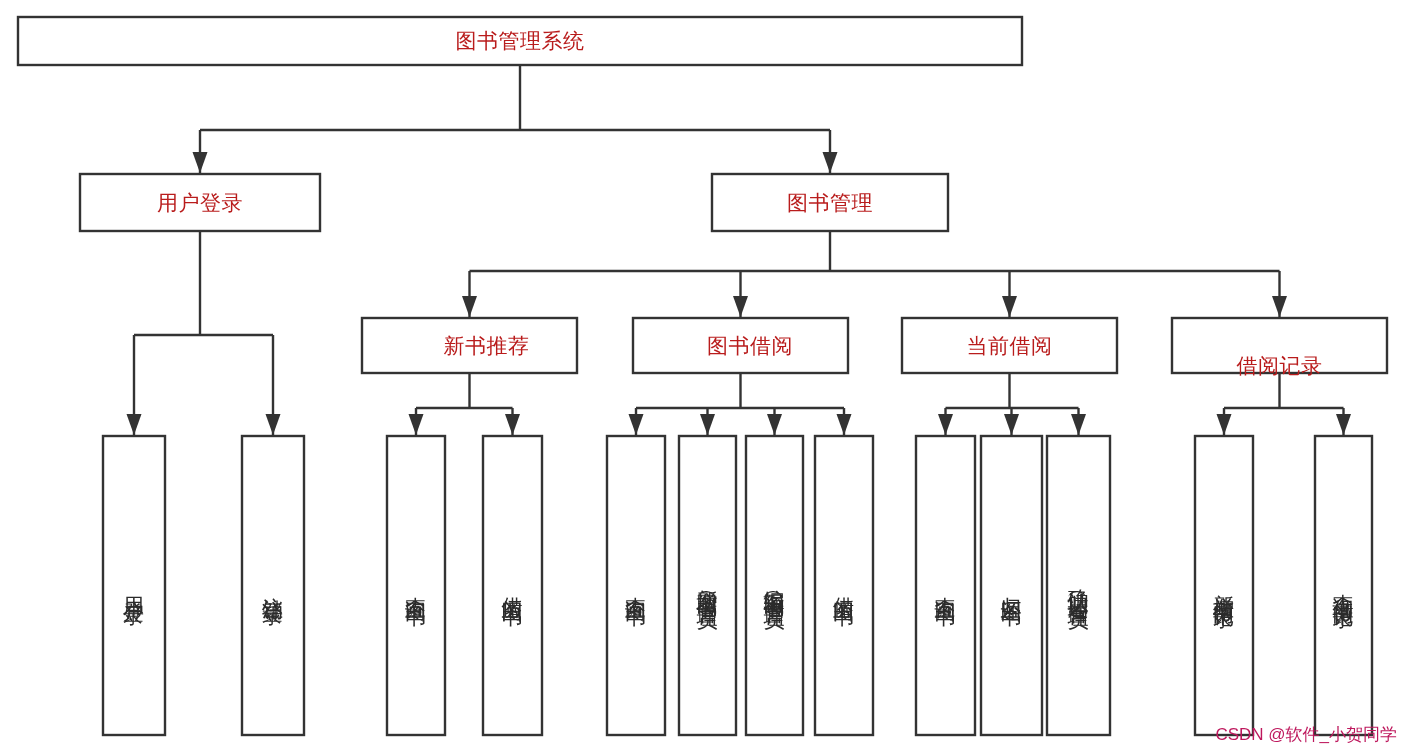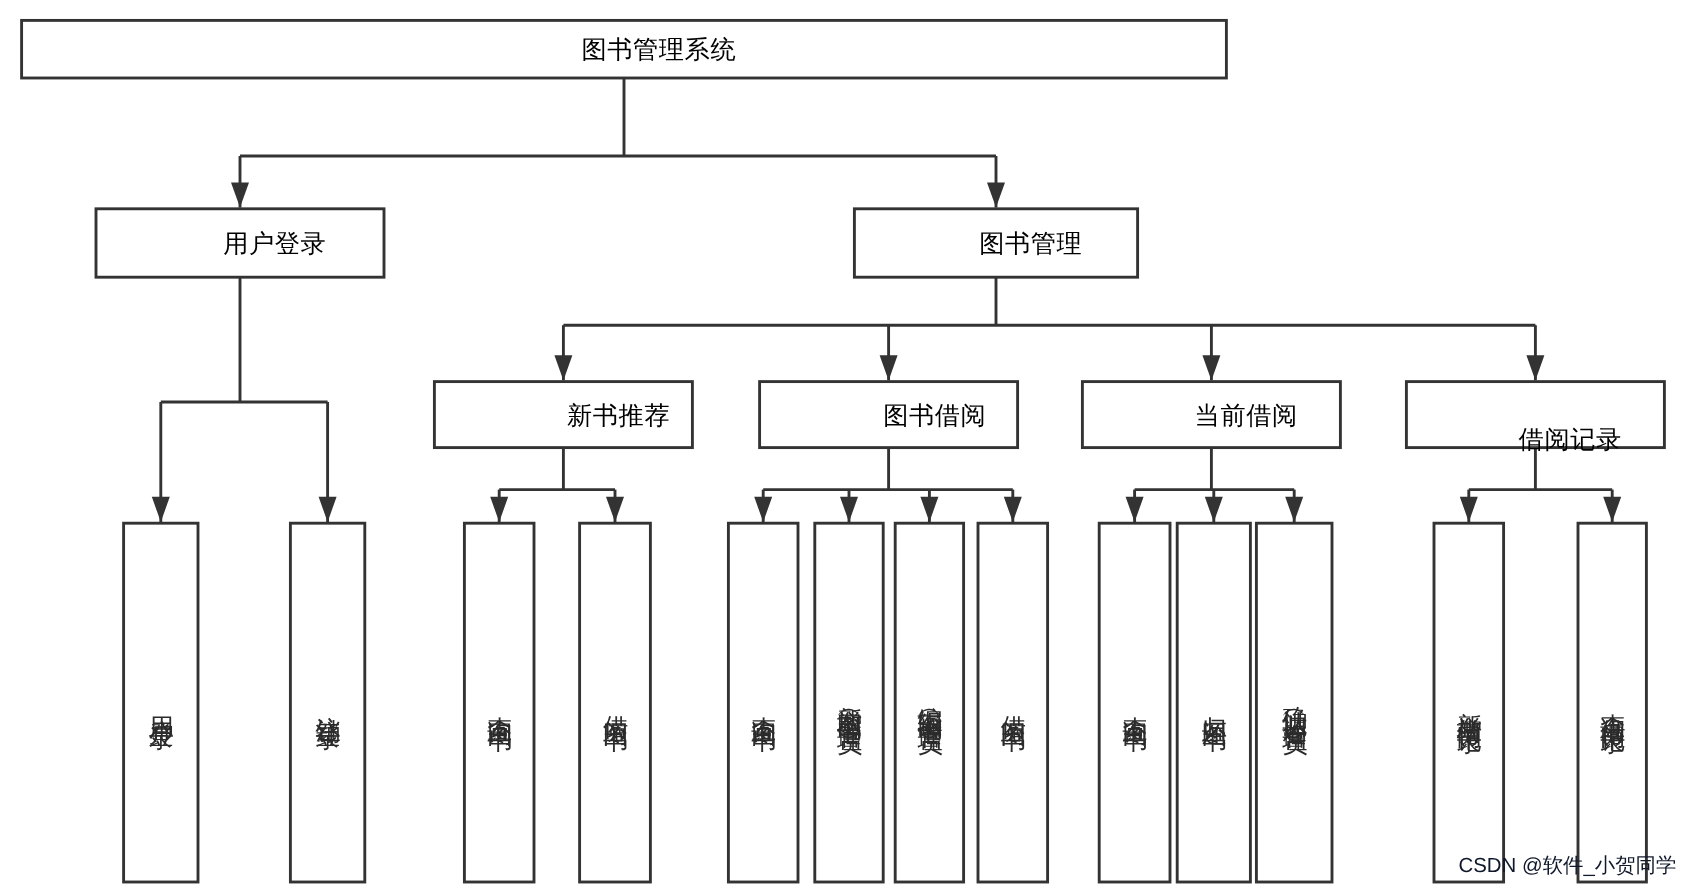--- a/index.html
+++ b/index.html
@@ -39,46 +39,45 @@
   }
   .arrow-head {
     fill: #333333;
     stroke: none;
   }
   .node-label-h {
     position: absolute;
     display: flex;
     align-items: center;
     justify-content: center;
-    color: #000000;
+    color: #b91c1c;
     font-size: 21px;
     letter-spacing: 0.5px;
     white-space: nowrap;
     pointer-events: none;
-    margin-left: 29px;
   }
   .node-label-v {
     position: absolute;
     display: flex;
     align-items: center;
     justify-content: center;
     color: #2b2b2b;
     font-size: 21px;
     writing-mode: vertical-rl;
     text-orientation: upright;
     letter-spacing: 3px;
     line-height: 1;
     pointer-events: none;
     overflow: hidden;
   }
   .watermark {
     position: absolute;
     right: 8px;
-    bottom: 14px;
-    color: #0f172a;
+    bottom: 1px;
+    color: #be185d;
     font-size: 17px;
     white-space: nowrap;
     pointer-events: none;
   }
 </style>
 </head>
 <body>
 
 <div id="diagram-root">
   <svg class="diagram-canvas" viewBox="0 0 1405 747" xmlns="http://www.w3.org/2000/svg">

